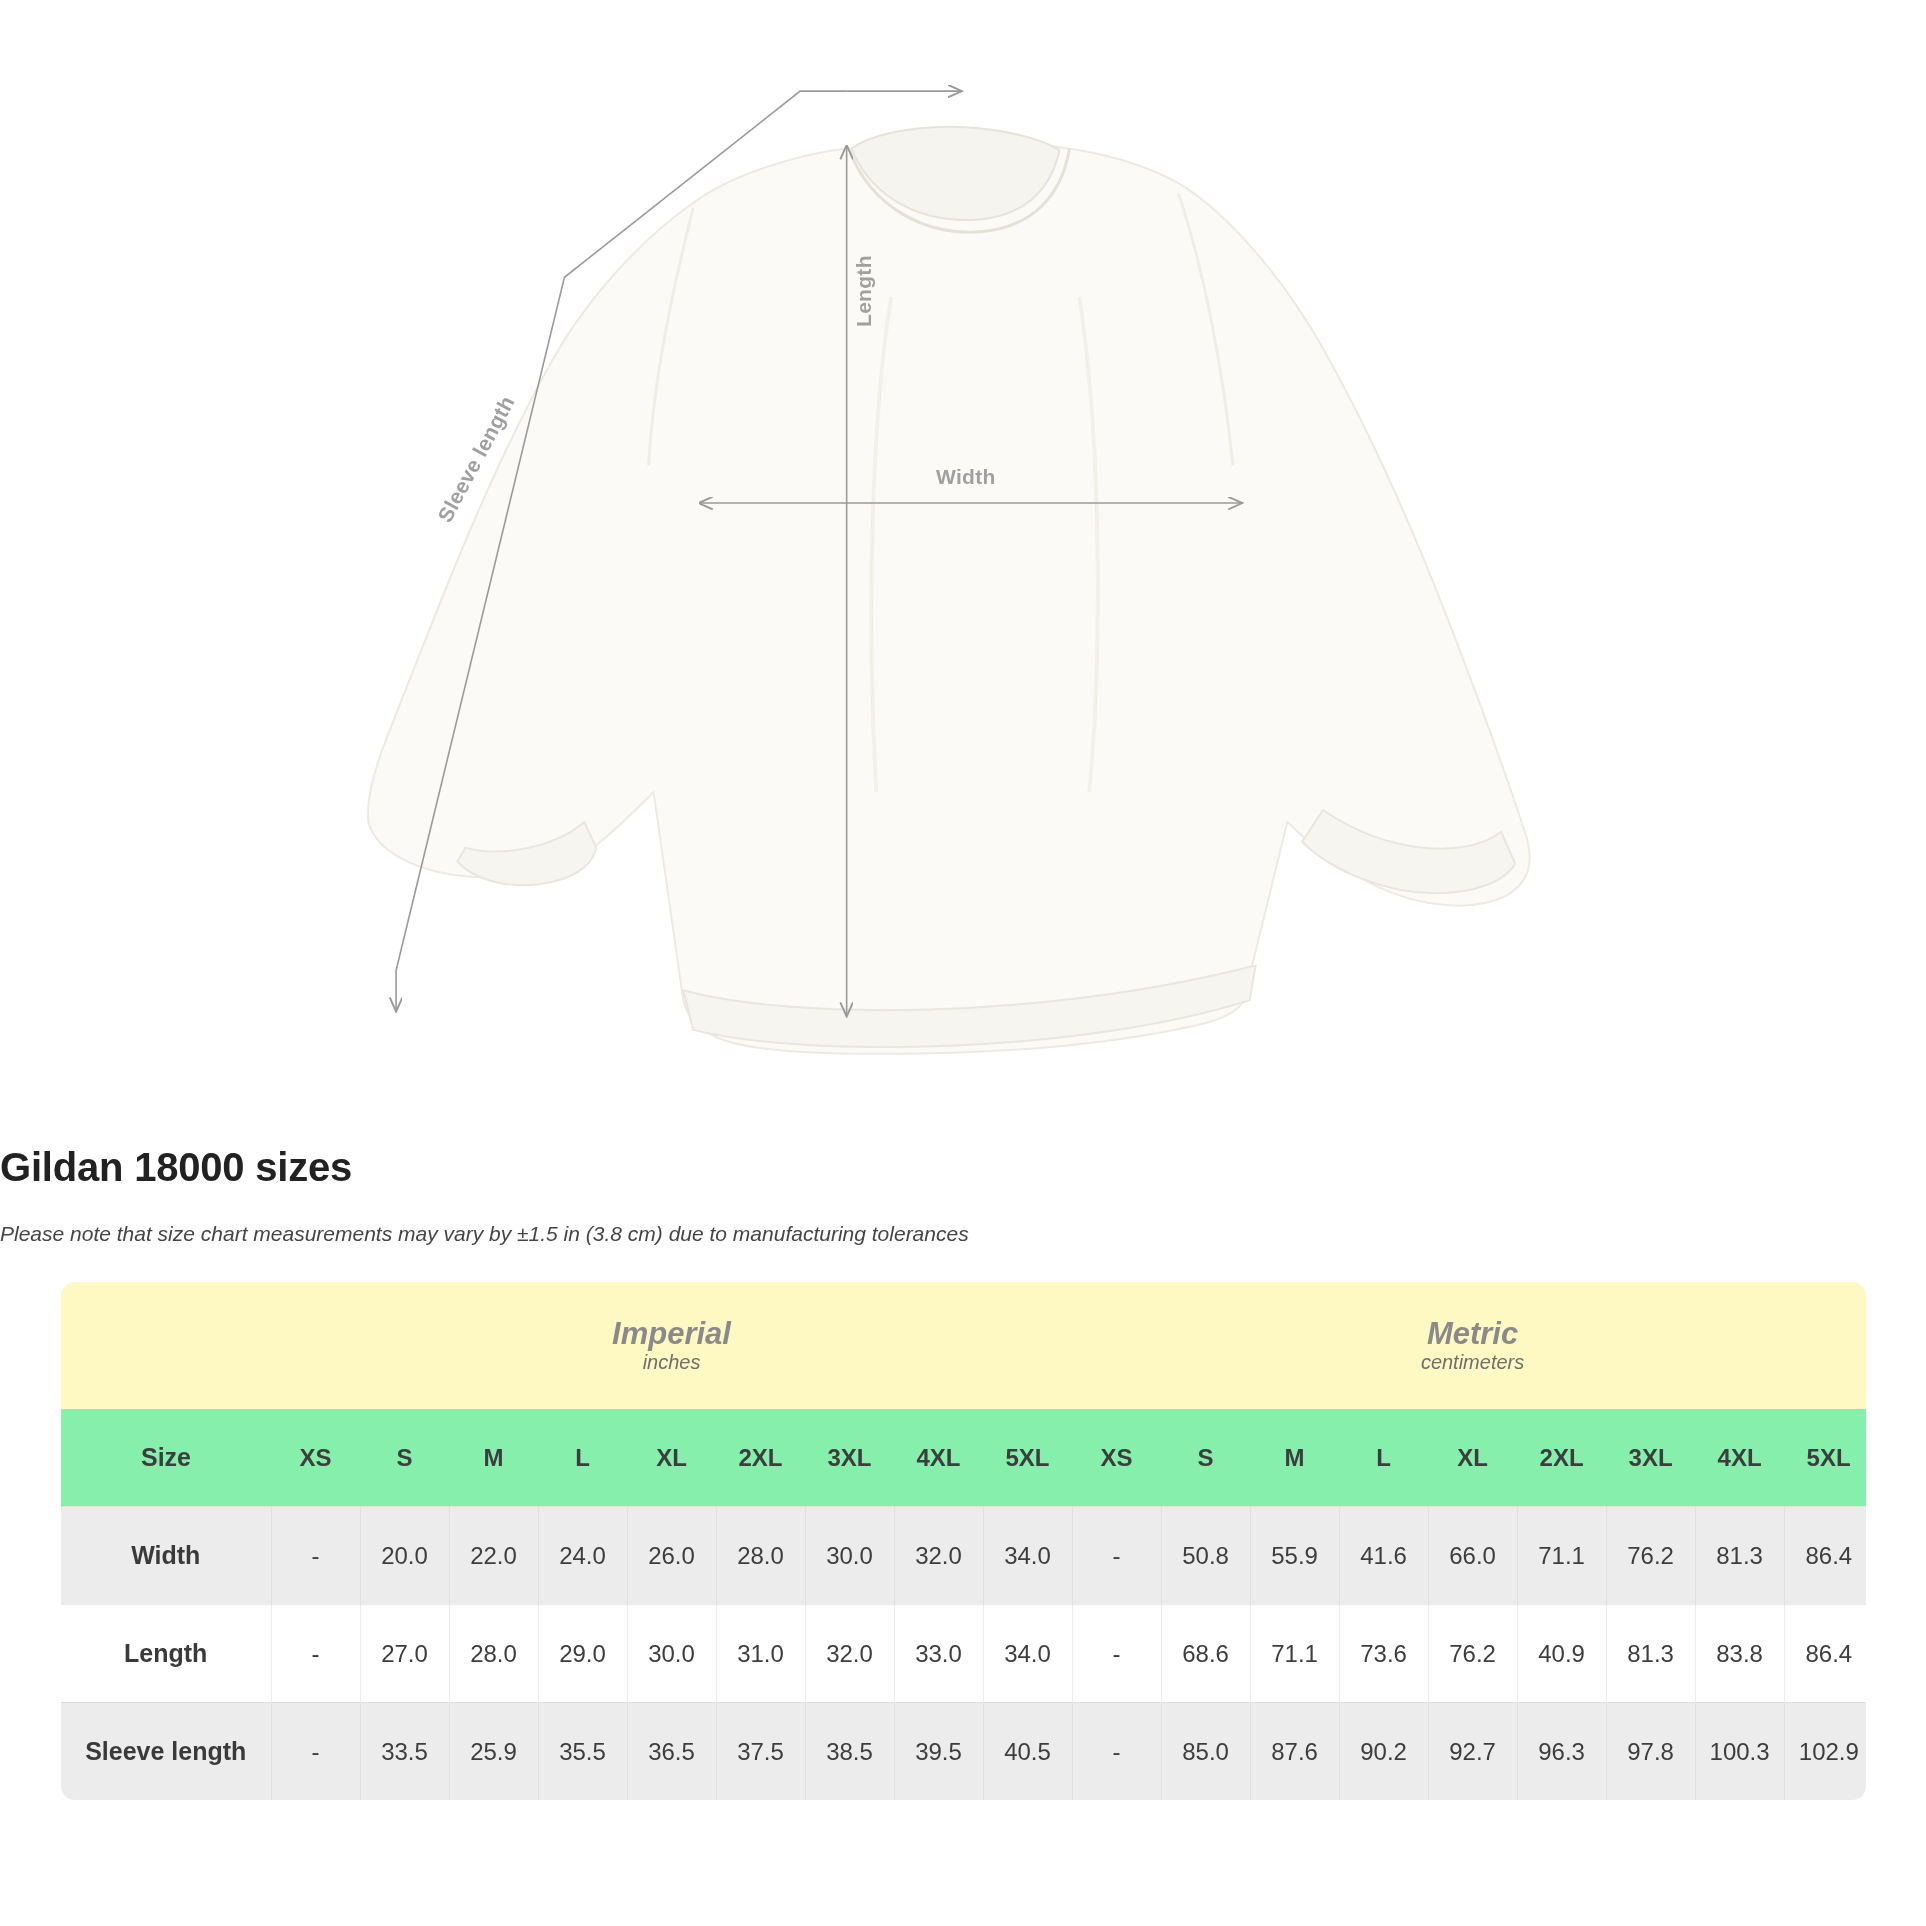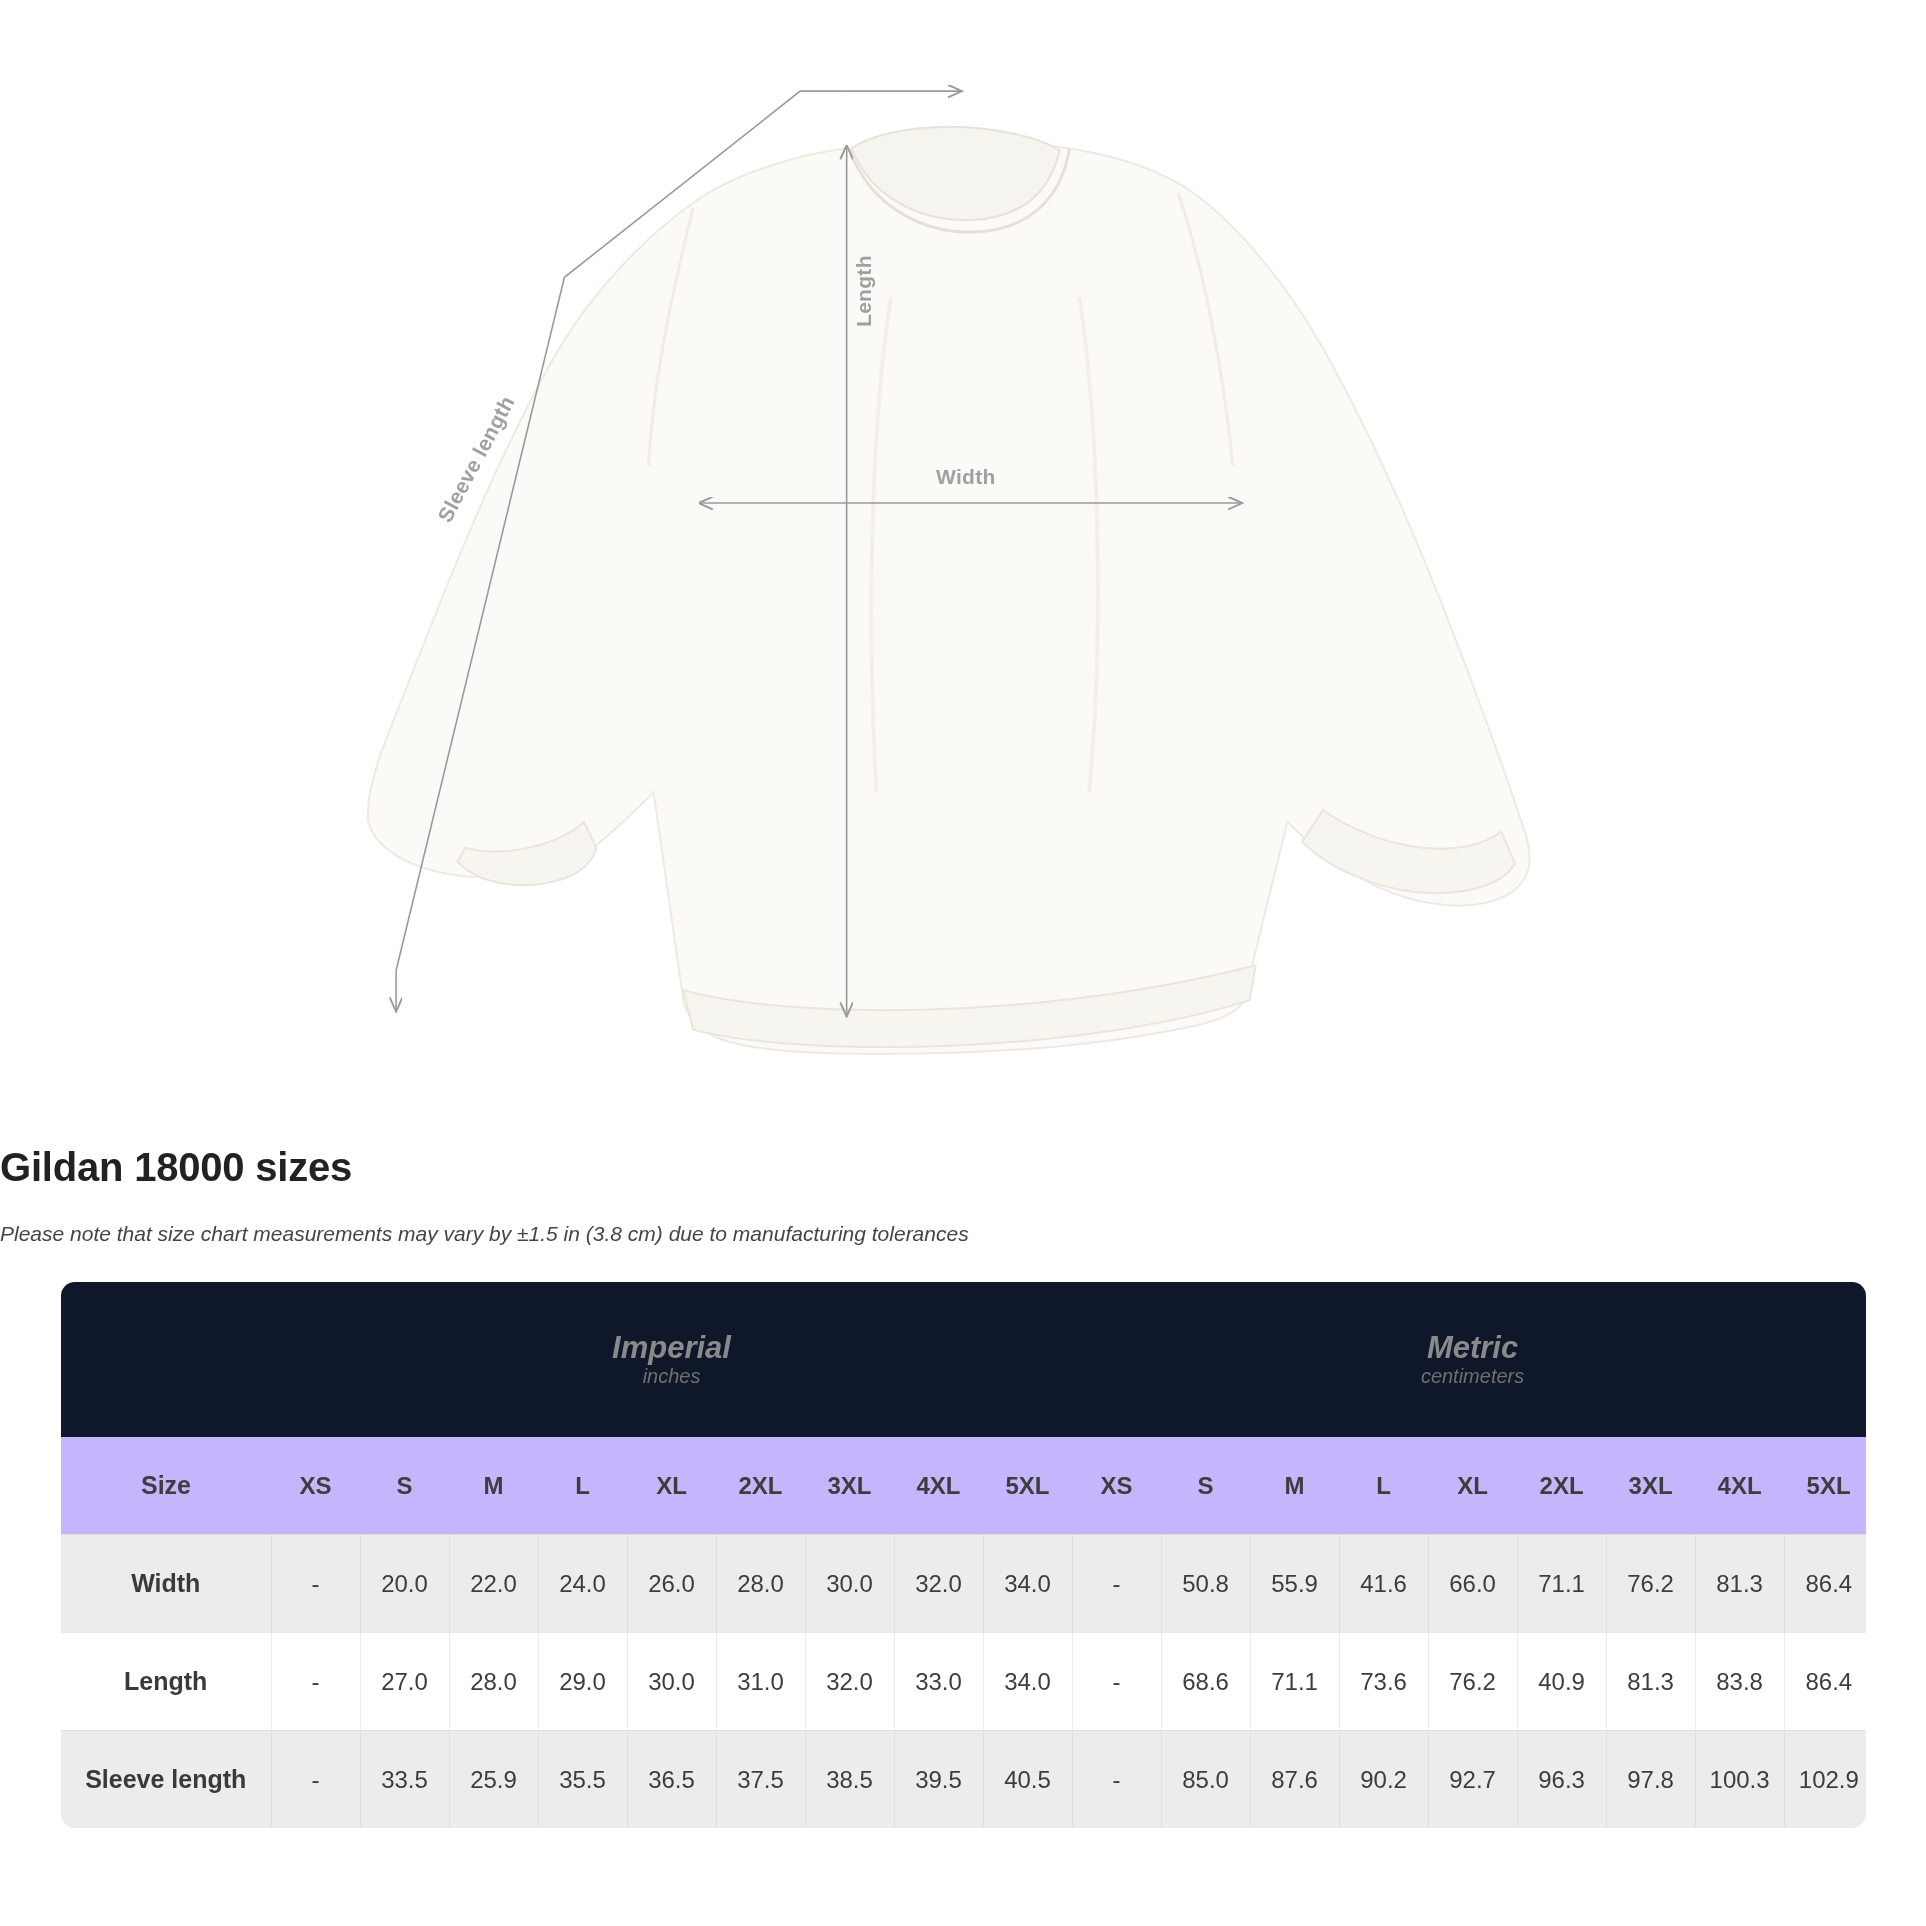--- a/index.html
+++ b/index.html
@@ -84,22 +84,22 @@
   }
   table.size-table td, table.size-table th {
     text-align: center;
     vertical-align: middle;
     font-size: 24px;
     color: #3d3d3d;
     border: none;
   }
   
   .unit-row td {
-    background: #0f172a;
-    height: 155px;
+    background: #fef9c3;
+    height: 127px;
     padding: 0;
   }
   .unit-name {
     font-size: 31px;
     font-weight: bold;
     font-style: italic;
     color: #8a8a8a;
     display: block;
     line-height: 1.1;
   }
@@ -108,21 +108,21 @@
     font-style: italic;
     color: #6f6f6f;
     display: block;
     margin-top: 0;
   }
   .corner-cell { background: #ececec; }
 
   
   .size-row td {
     height: 95px;
-    background: #c4b5fd;
+    background: #86efac;
     font-size: 25px;
     font-weight: bold;
     color: #4a4a4a;
     border-left: 1px solid #ebebeb;
   }
   .size-row td.rowhead {
     border-left: none;
     font-size: 25px;
   }
 

